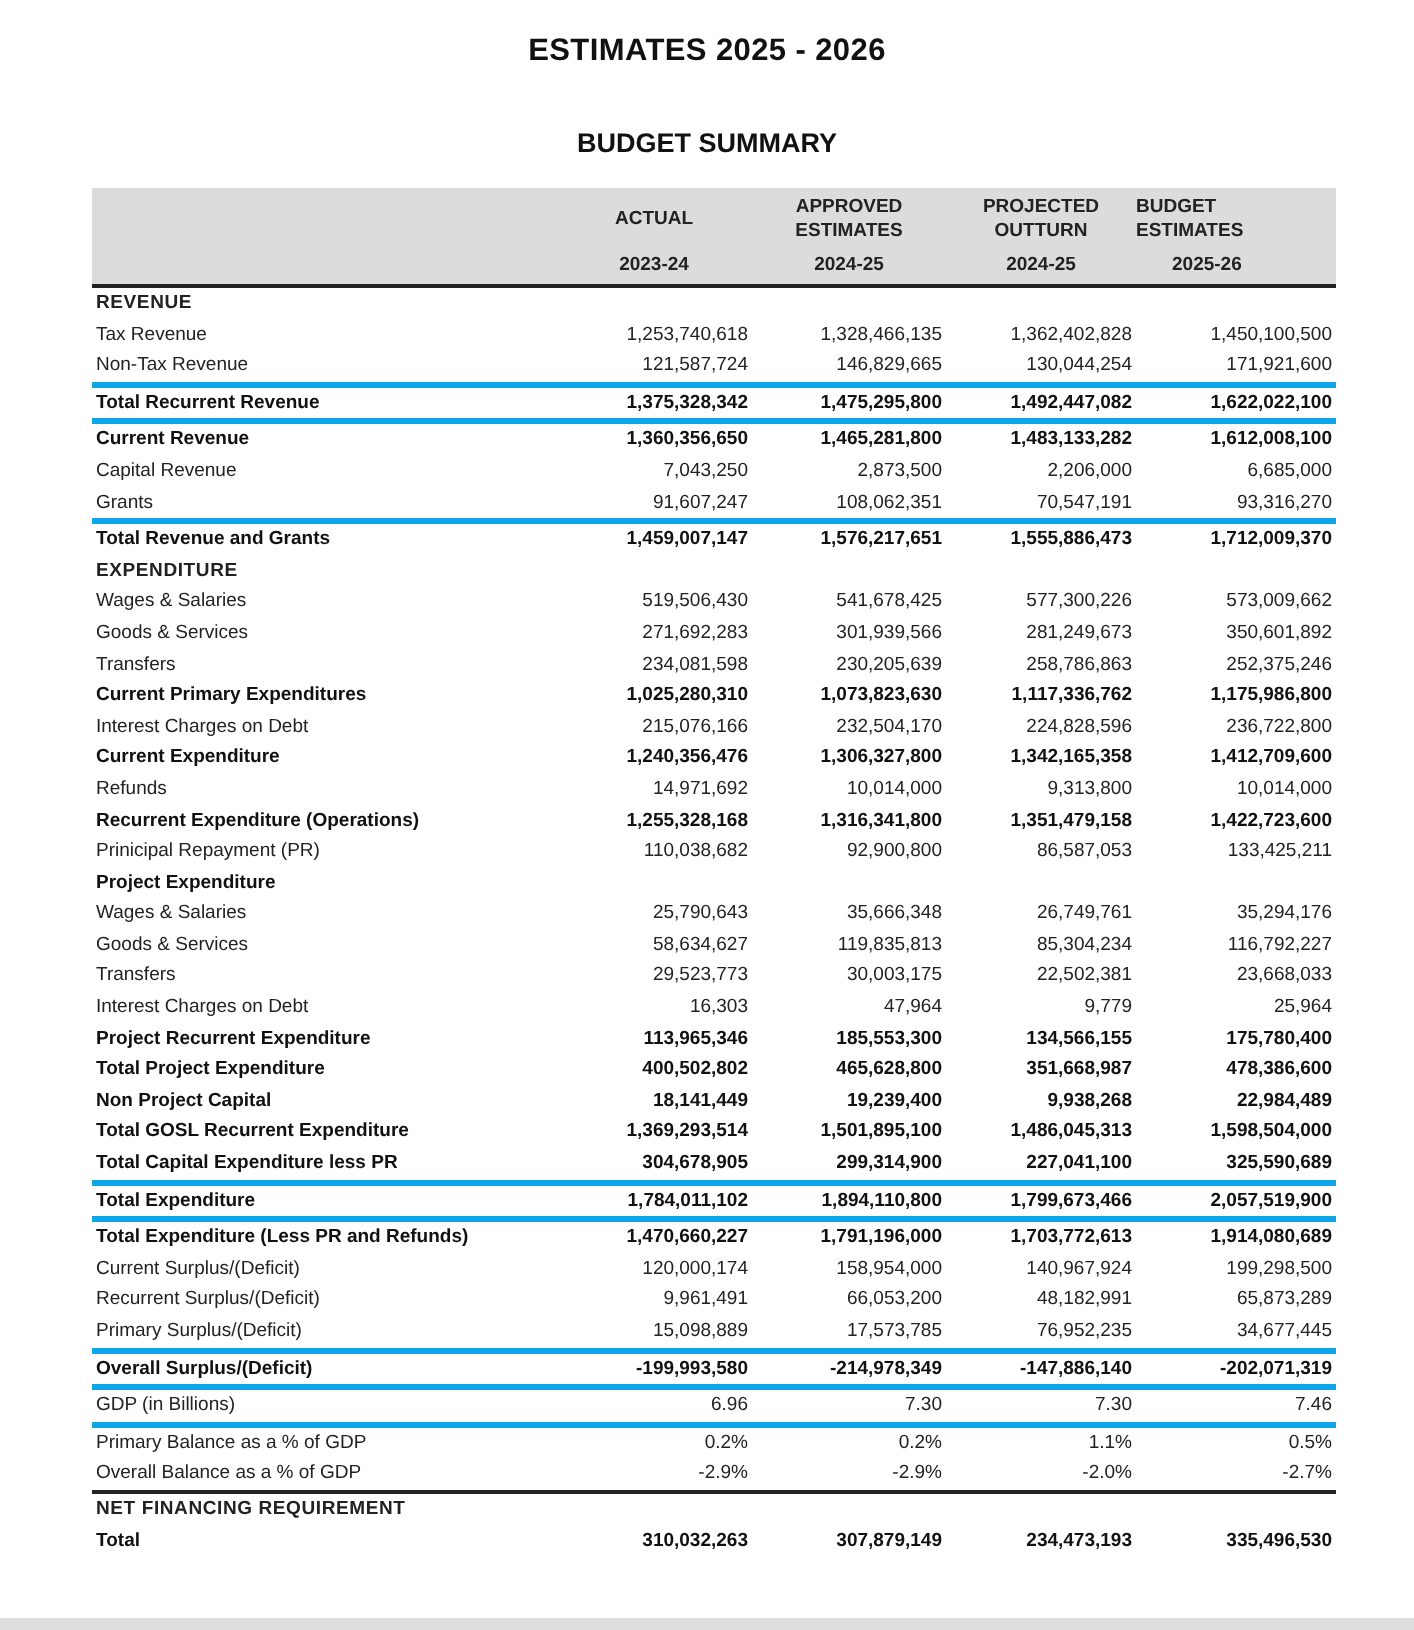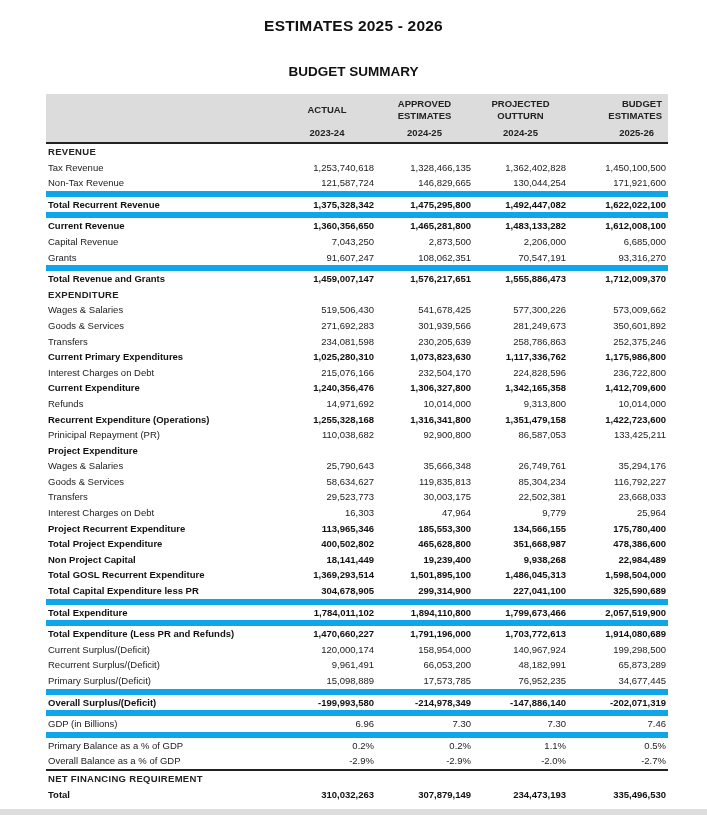--- a/index.html
+++ b/index.html
@@ -23,31 +23,31 @@
   .tbl col.c1 { width: 98px; }
   .tbl col.c2 { width: 97px; }
   .tbl col.c3 { width: 95px; }
   .tbl col.c4 { width: 100px; }
   .tbl thead th {
     background: #dcdcdc; font-size: 9.5px; font-weight: bold; color: #222;
     text-align: center; padding: 0; vertical-align: middle; line-height: 12px;
   }
   .tbl thead tr.h1 th { height: 28px; padding-top: 2px; }
   .tbl thead tr.h2 th { height: 18px; font-size: 9.5px; border-bottom: 2px solid #222; }
-  .tbl thead th.bud { text-align: right; padding-right: 6px; }
-  .tbl thead tr.h2 th.bud { text-align: right; padding-right: 14px; padding-left: 18px; }
+  .tbl thead th.bud { text-align: left; padding-right: 20px; }
+  .tbl thead tr.h2 th.bud { text-align: left; padding-right: 0; padding-left: 18px; }
   .tbl tbody td {
     font-size: 9.5px; height: 15.6px; padding: 0; line-height: 15.6px; white-space: nowrap;
     color: #222;
   }
   .tbl tbody td.lbl { padding-left: 2px; text-align: left; }
   .tbl tbody td.num { text-align: right; padding-right: 2px; }
   .tbl tbody tr.bold td { font-weight: bold; color: #111; }
   .tbl tbody tr.section td { font-weight: bold; letter-spacing: 0.3px; }
-  .tbl tbody tr.top-line td { border-top: 6px solid #0ea5e9; }
+  .tbl tbody tr.top-line td { border-top: 3px solid #0ea5e9; }
   .tbl tbody tr.top-thick td { border-top: 2px solid #222; }
   .footer-bar {
     position: absolute; left: 0; top: 809px; width: 707px; height: 6px; background: #dddddd;
   }
 </style>
 </head>
 <body>
 
 <div class="title">ESTIMATES 2025 - 2026</div>
 <div class="subtitle">BUDGET SUMMARY</div>

